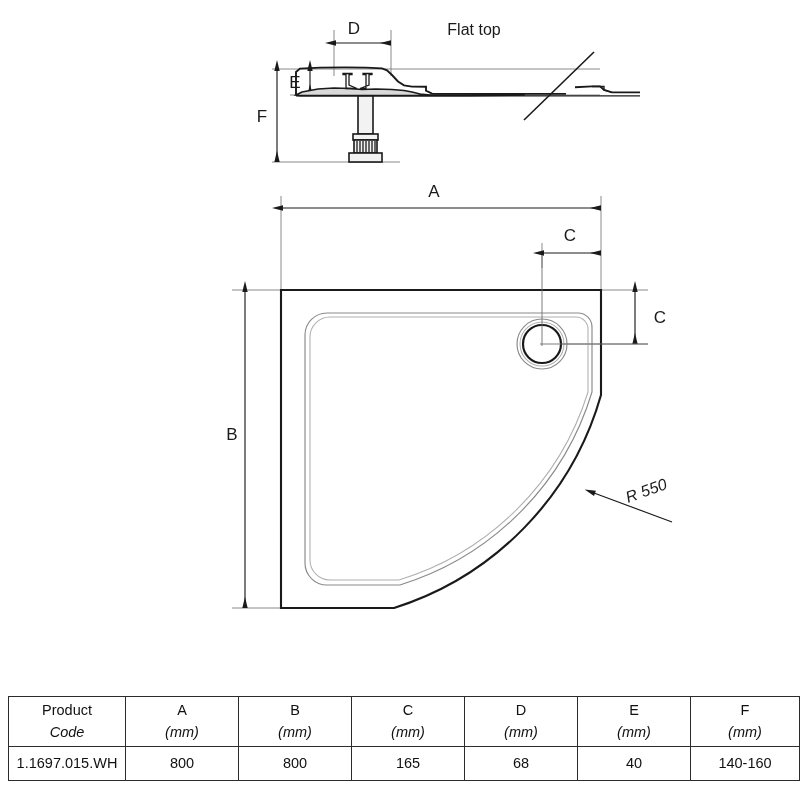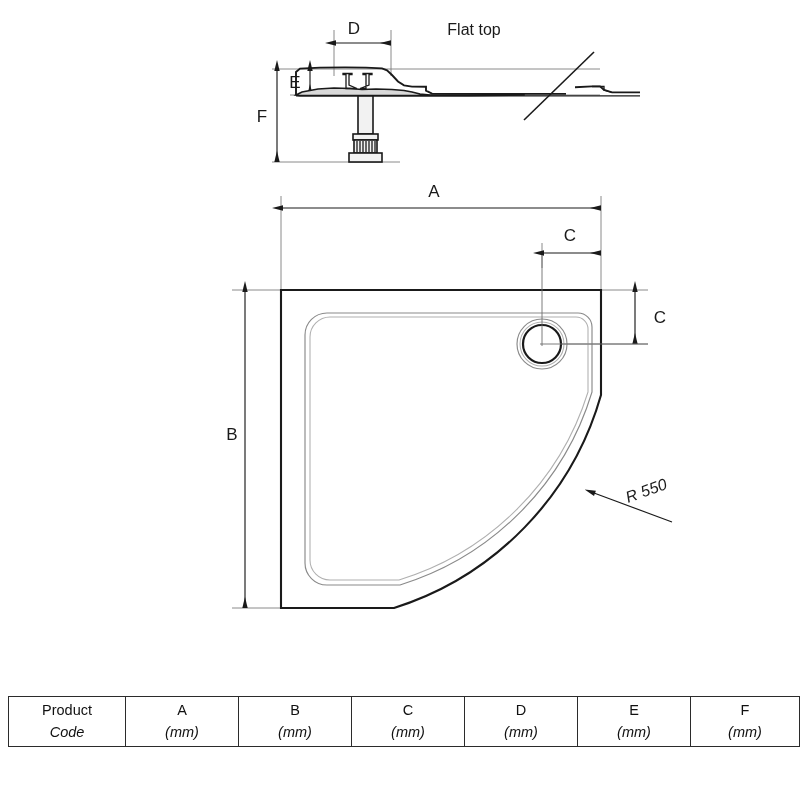--- a/index.html
+++ b/index.html
@@ -228,15 +228,24 @@
         </td>
         <td style="width:112px">
           <span class="l1">E</span>
           <span class="l2">(mm)</span>
         </td>
         <td style="width:108px">
           <span class="l1">F</span>
           <span class="l2">(mm)</span>
         </td>
       </tr>
+      <tr class="body">
+        <td>1.1697.015.WH</td>
+        <td>800</td>
+        <td>800</td>
+        <td>165</td>
+        <td>68</td>
+        <td>40</td>
+        <td>140-160</td>
+      </tr>
     </tbody>
   </table>
 </div>
 
 </body></html>

